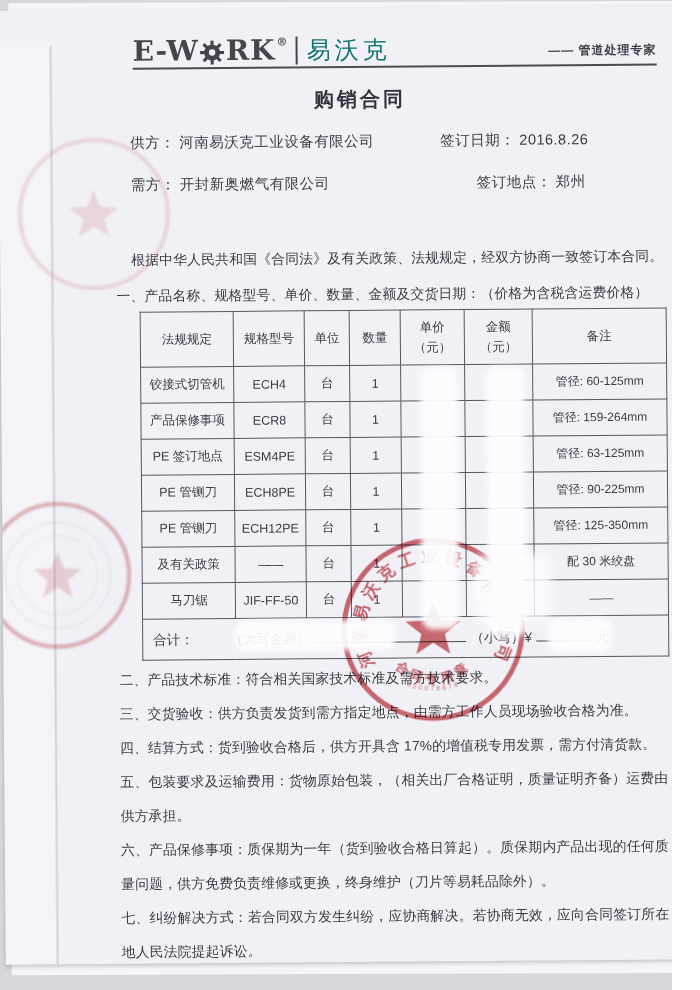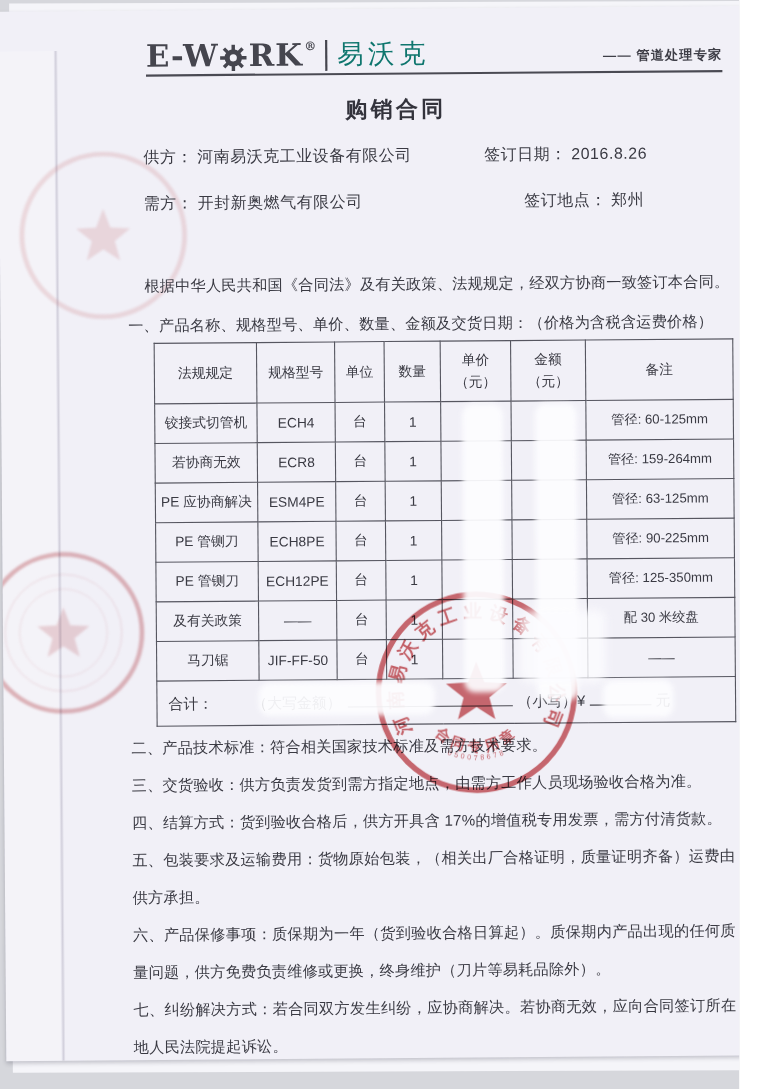--- a/index.html
+++ b/index.html
@@ -162,30 +162,30 @@
       <tr>
         <td>铰接式切管机</td>
             <td>ECH4</td>
             <td>台</td>
             <td>1</td>
             <td></td>
             <td></td>
             <td class="rmk">管径: 60-125mm</td>
       </tr>
       <tr>
-        <td>若协商无效</td>
+        <td>产品保修事项</td>
             <td>ECR8</td>
             <td>台</td>
             <td>1</td>
             <td></td>
             <td></td>
             <td class="rmk">管径: 159-264mm</td>
       </tr>
       <tr>
-        <td>PE 应协商解决</td>
+        <td>PE 签订地点</td>
             <td>ESM4PE</td>
             <td>台</td>
             <td>1</td>
             <td></td>
             <td></td>
             <td class="rmk">管径: 63-125mm</td>
       </tr>
       <tr>
         <td>PE 管铡刀</td>
             <td>ECH8PE</td>

